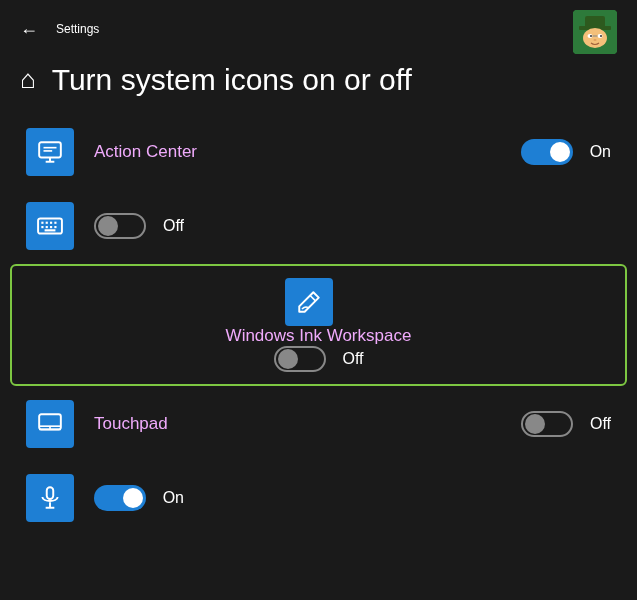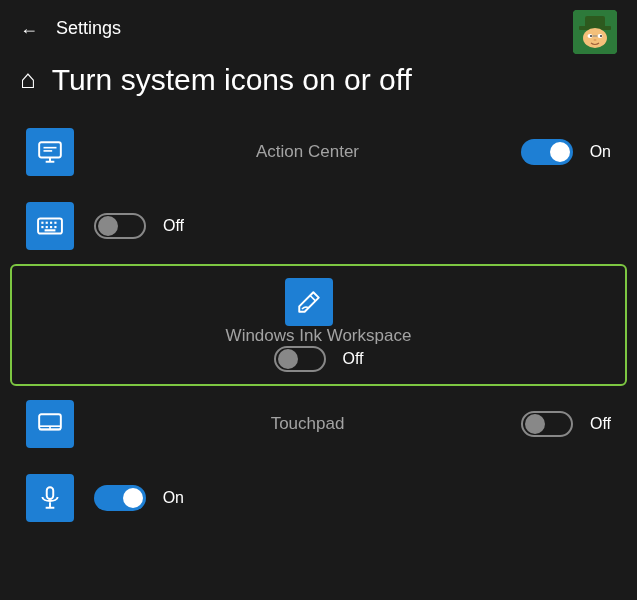--- a/index.html
+++ b/index.html
@@ -25,21 +25,21 @@
       background: none;
       border: none;
       color: #ffffff;
       font-size: 18px;
       cursor: pointer;
       padding: 4px 8px 4px 0;
       margin-right: 10px;
     }
 
     .header-title {
-      font-size: 18px;
+      font-size: 12px;
       font-weight: 400;
       color: #ffffff;
     }
 
     .avatar {
       position: absolute;
       right: 20px;
       top: 10px;
       width: 44px;
       height: 44px;
@@ -101,23 +101,22 @@
 
     .item-icon svg {
       width: 26px;
       height: 26px;
       fill: #ffffff;
     }
 
     .item-label {
       font-size: 17px;
       font-weight: 400;
-      color: #a3a3a3;
+      color: #f0abfc;
       flex: 1;
-      text-align: center;
     }
 
     .toggle-area {
       display: flex;
       align-items: center;
       gap: 10px;
       text-align: right;
     }
 
     .toggle-status {

